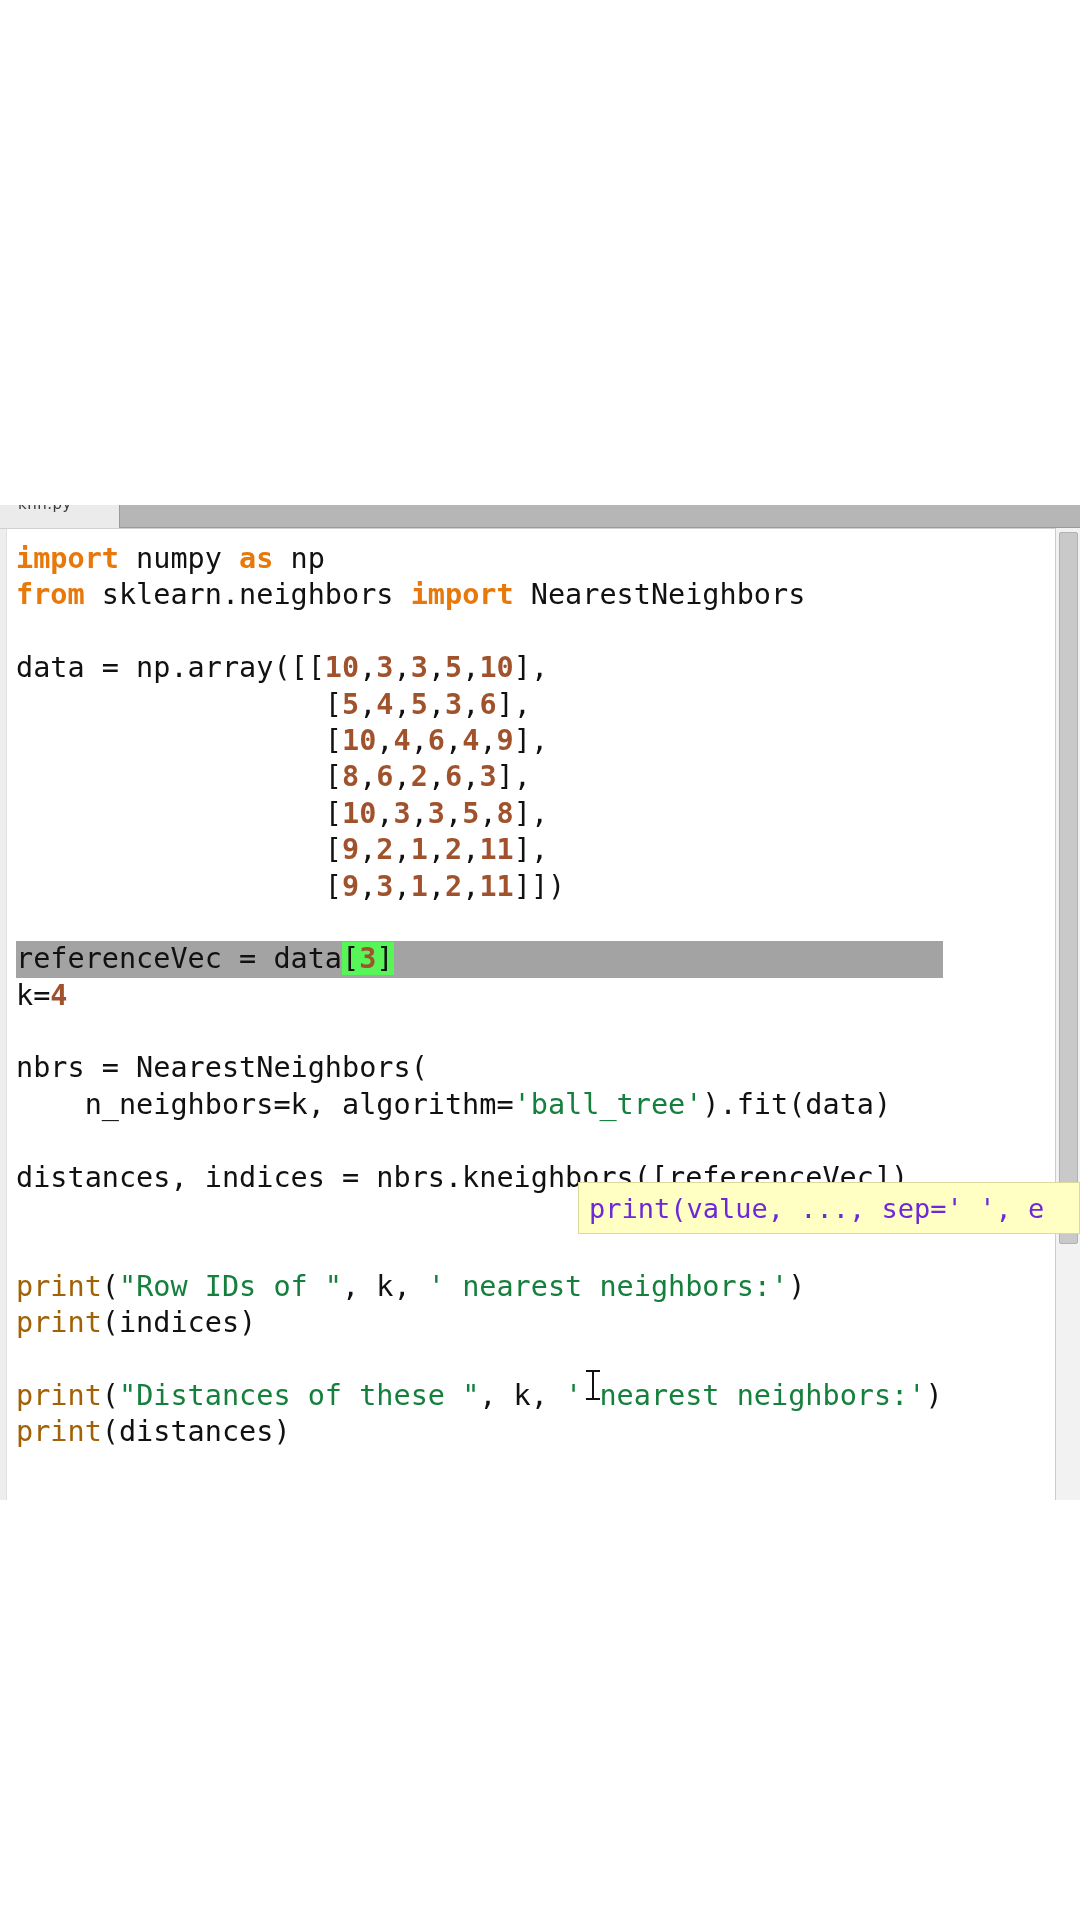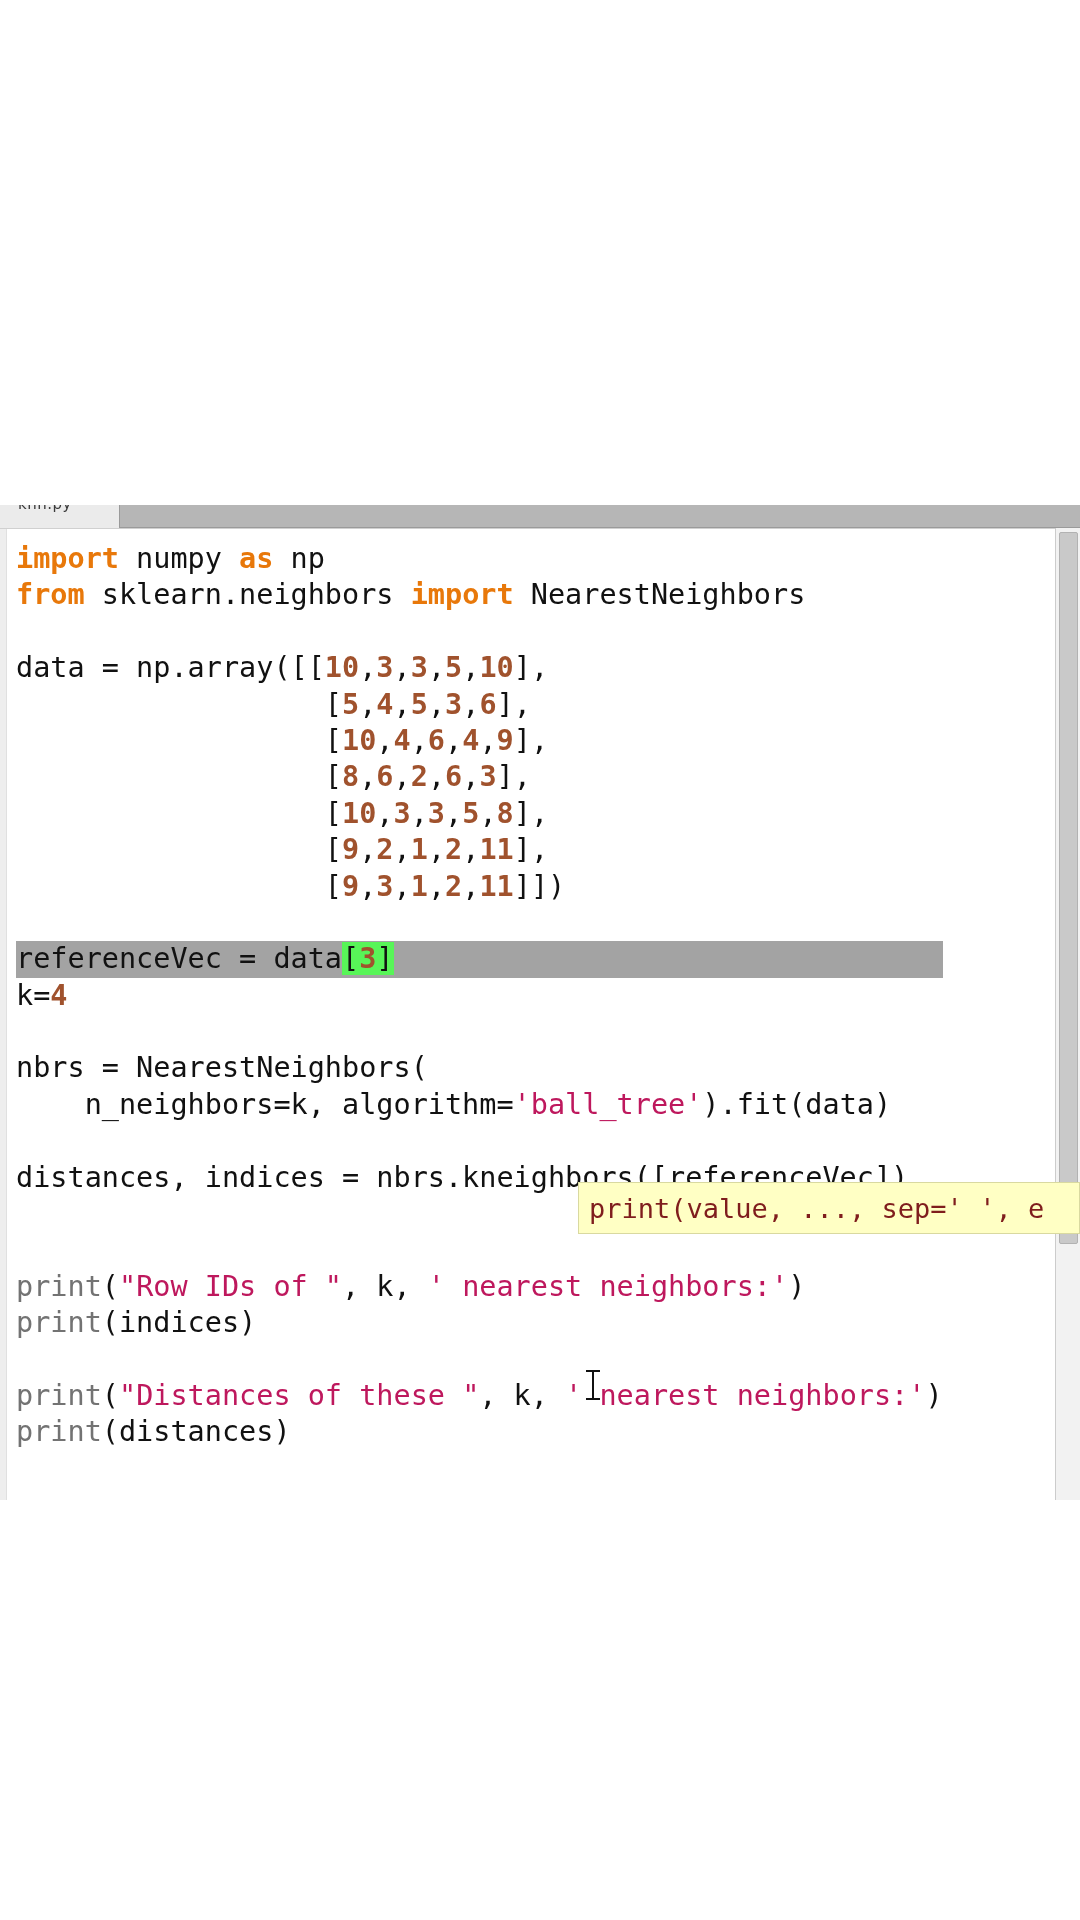--- a/index.html
+++ b/index.html
@@ -71,22 +71,22 @@
     line-height:36.4px;
     color:#111111;
     white-space:pre;
     letter-spacing:0px;
   }
   .ln { display:block; height:36.4px; white-space:pre; }
 
   
   .kw     { color:#e8780a; font-weight:bold; }
   .num    { color:#a0522d;font-weight:bold; }
-  .str    { color:#be185d; }
-  .bi     { color:#737373; }
+  .str    { color:#15803d; }
+  .bi     { color:#a16207; }
   .plain  { color:#111111; }
 
   
   .hl-line { background:#a3a3a3; }
   .brkmatch { background:#58f558; }
 
   
   #vscrollbar {
     position:absolute; right:0; top:23px;
     width:25px; height:972px;
@@ -110,21 +110,21 @@
     border:1px solid #d9d9a0;
     overflow:hidden;
     z-index:40;
   }
   #calltip .tip-text {
     position:absolute;
     left:10px; top:7px;
     font-family:"DejaVu Sans Mono", monospace;
     font-size:27px;
     line-height:38px;
-    color:#7f1d1d;
+    color:#6d28d9;
     white-space:pre;
   }
 
   
   #text-cursor {
     position:absolute;
     left:586px; top:1370px;
     width:14px; height:30px;
     z-index:50;
   }

